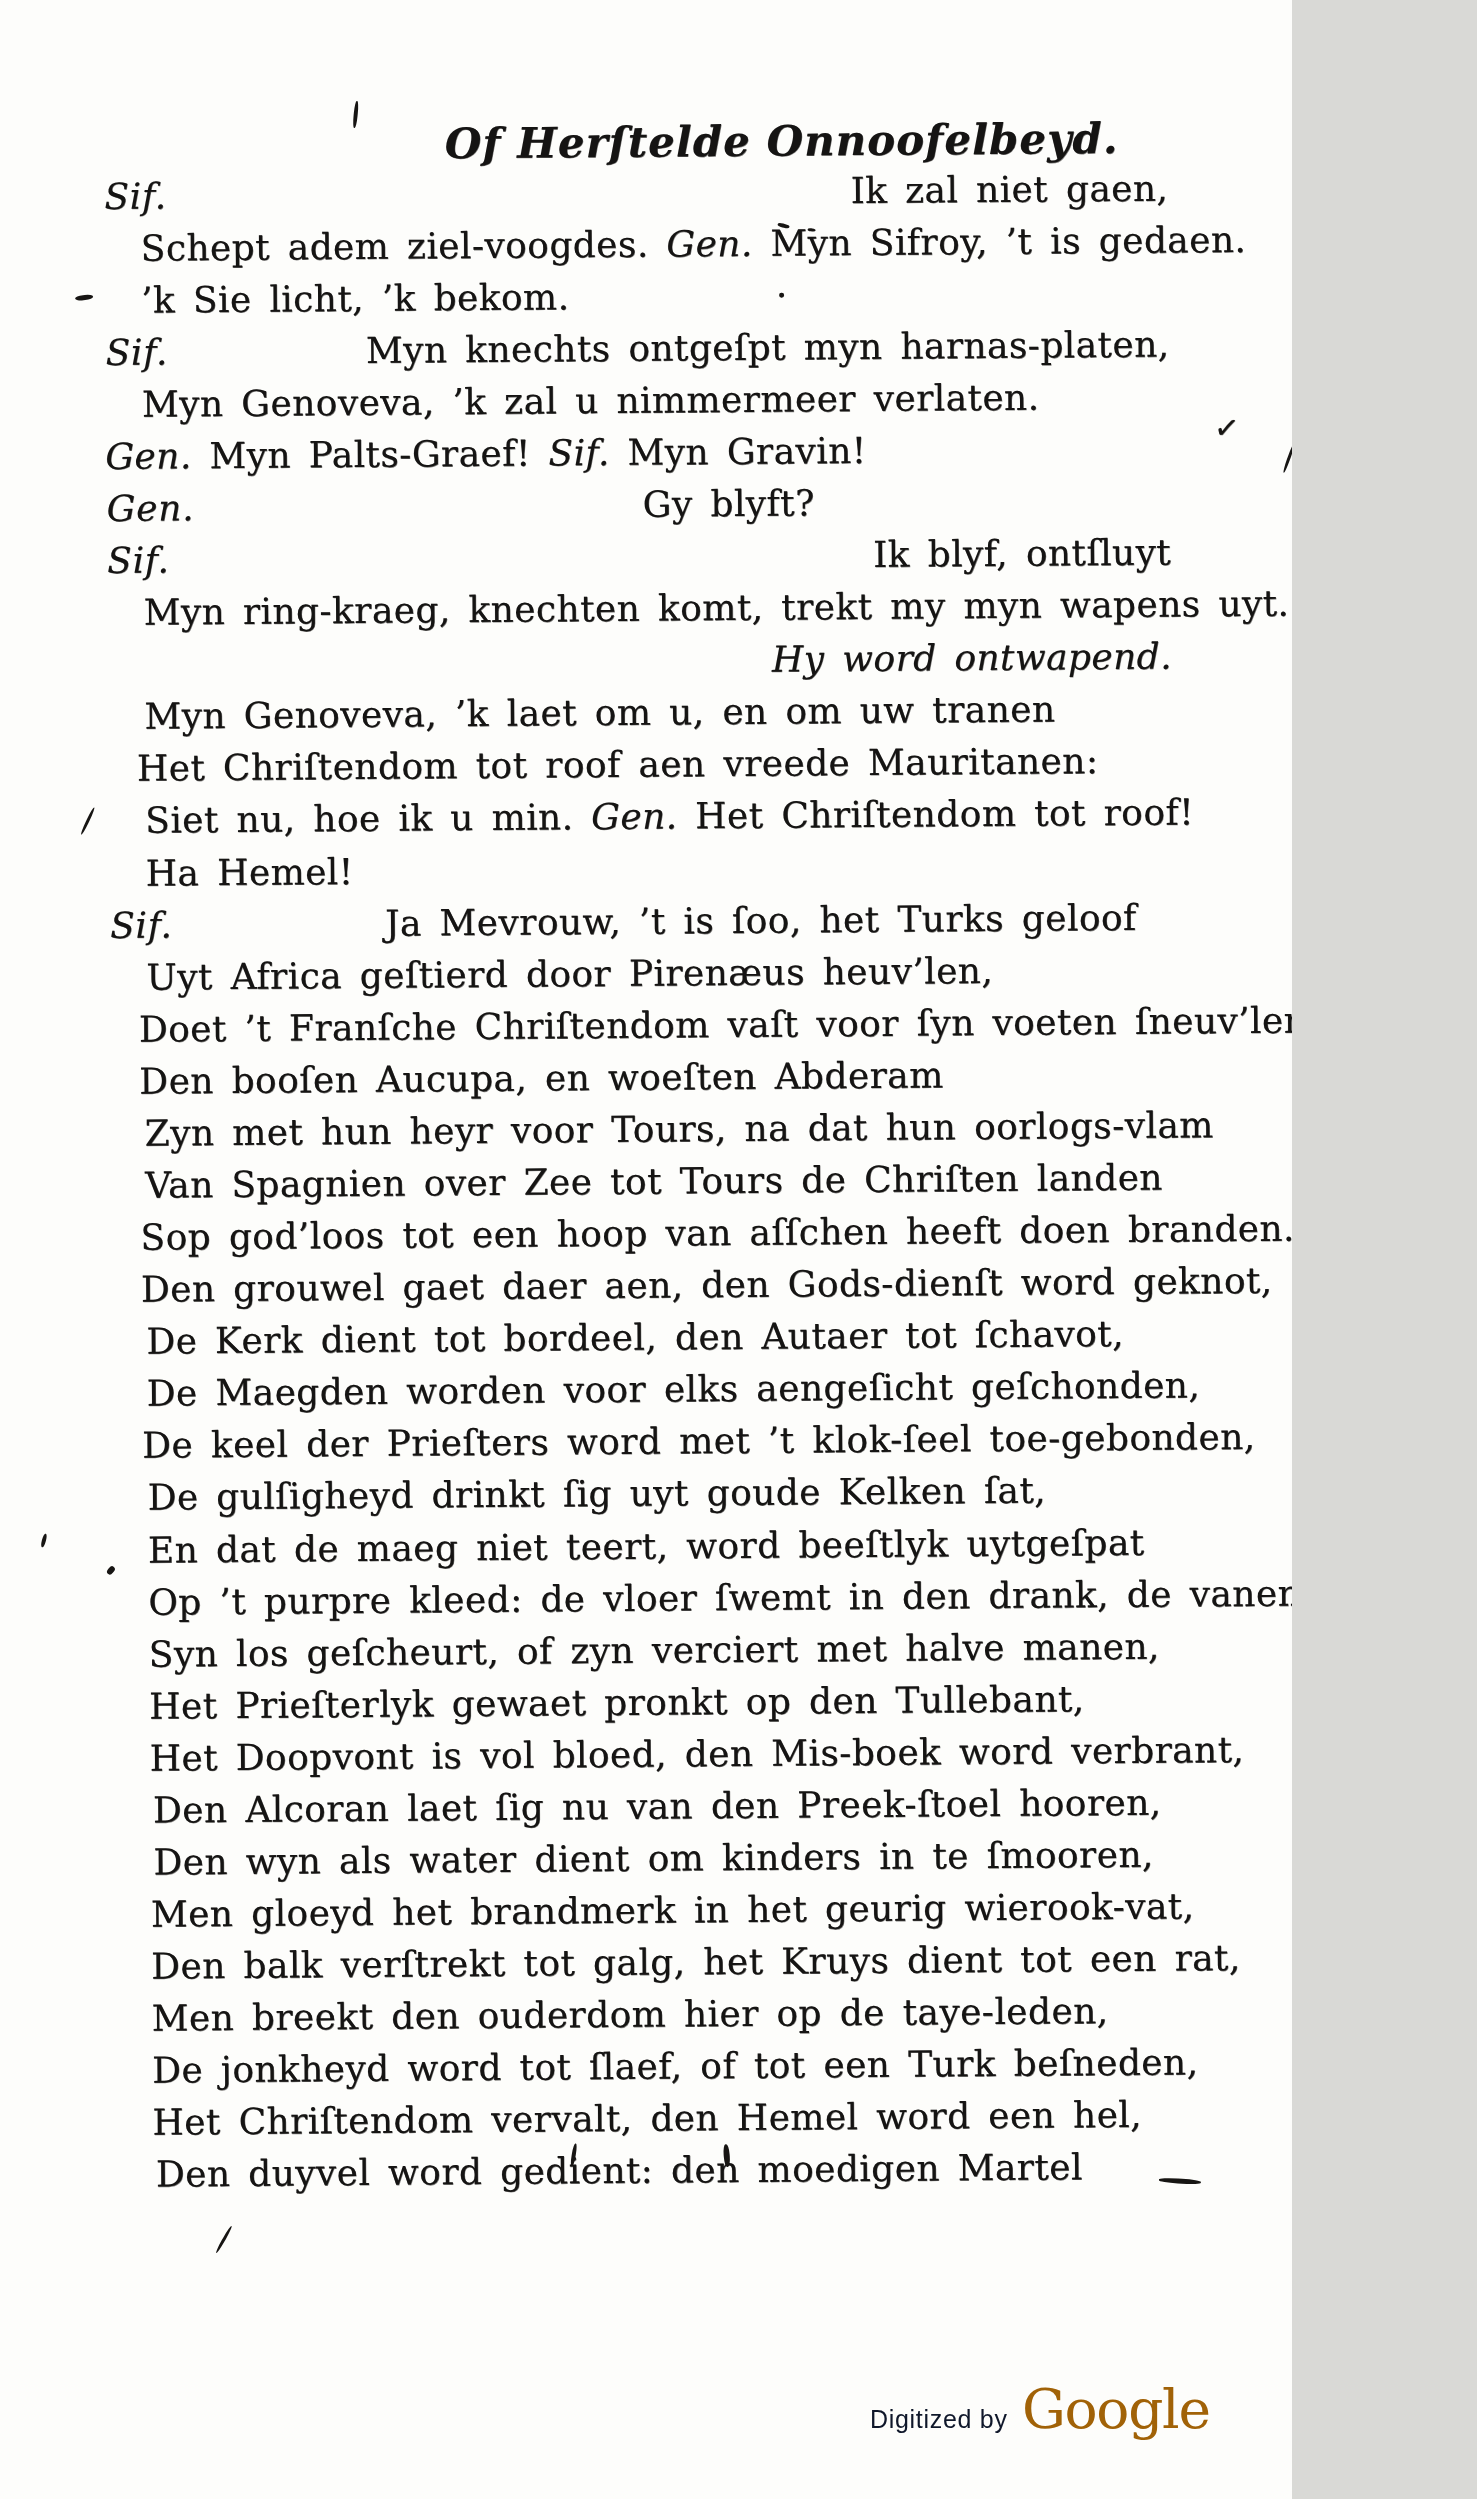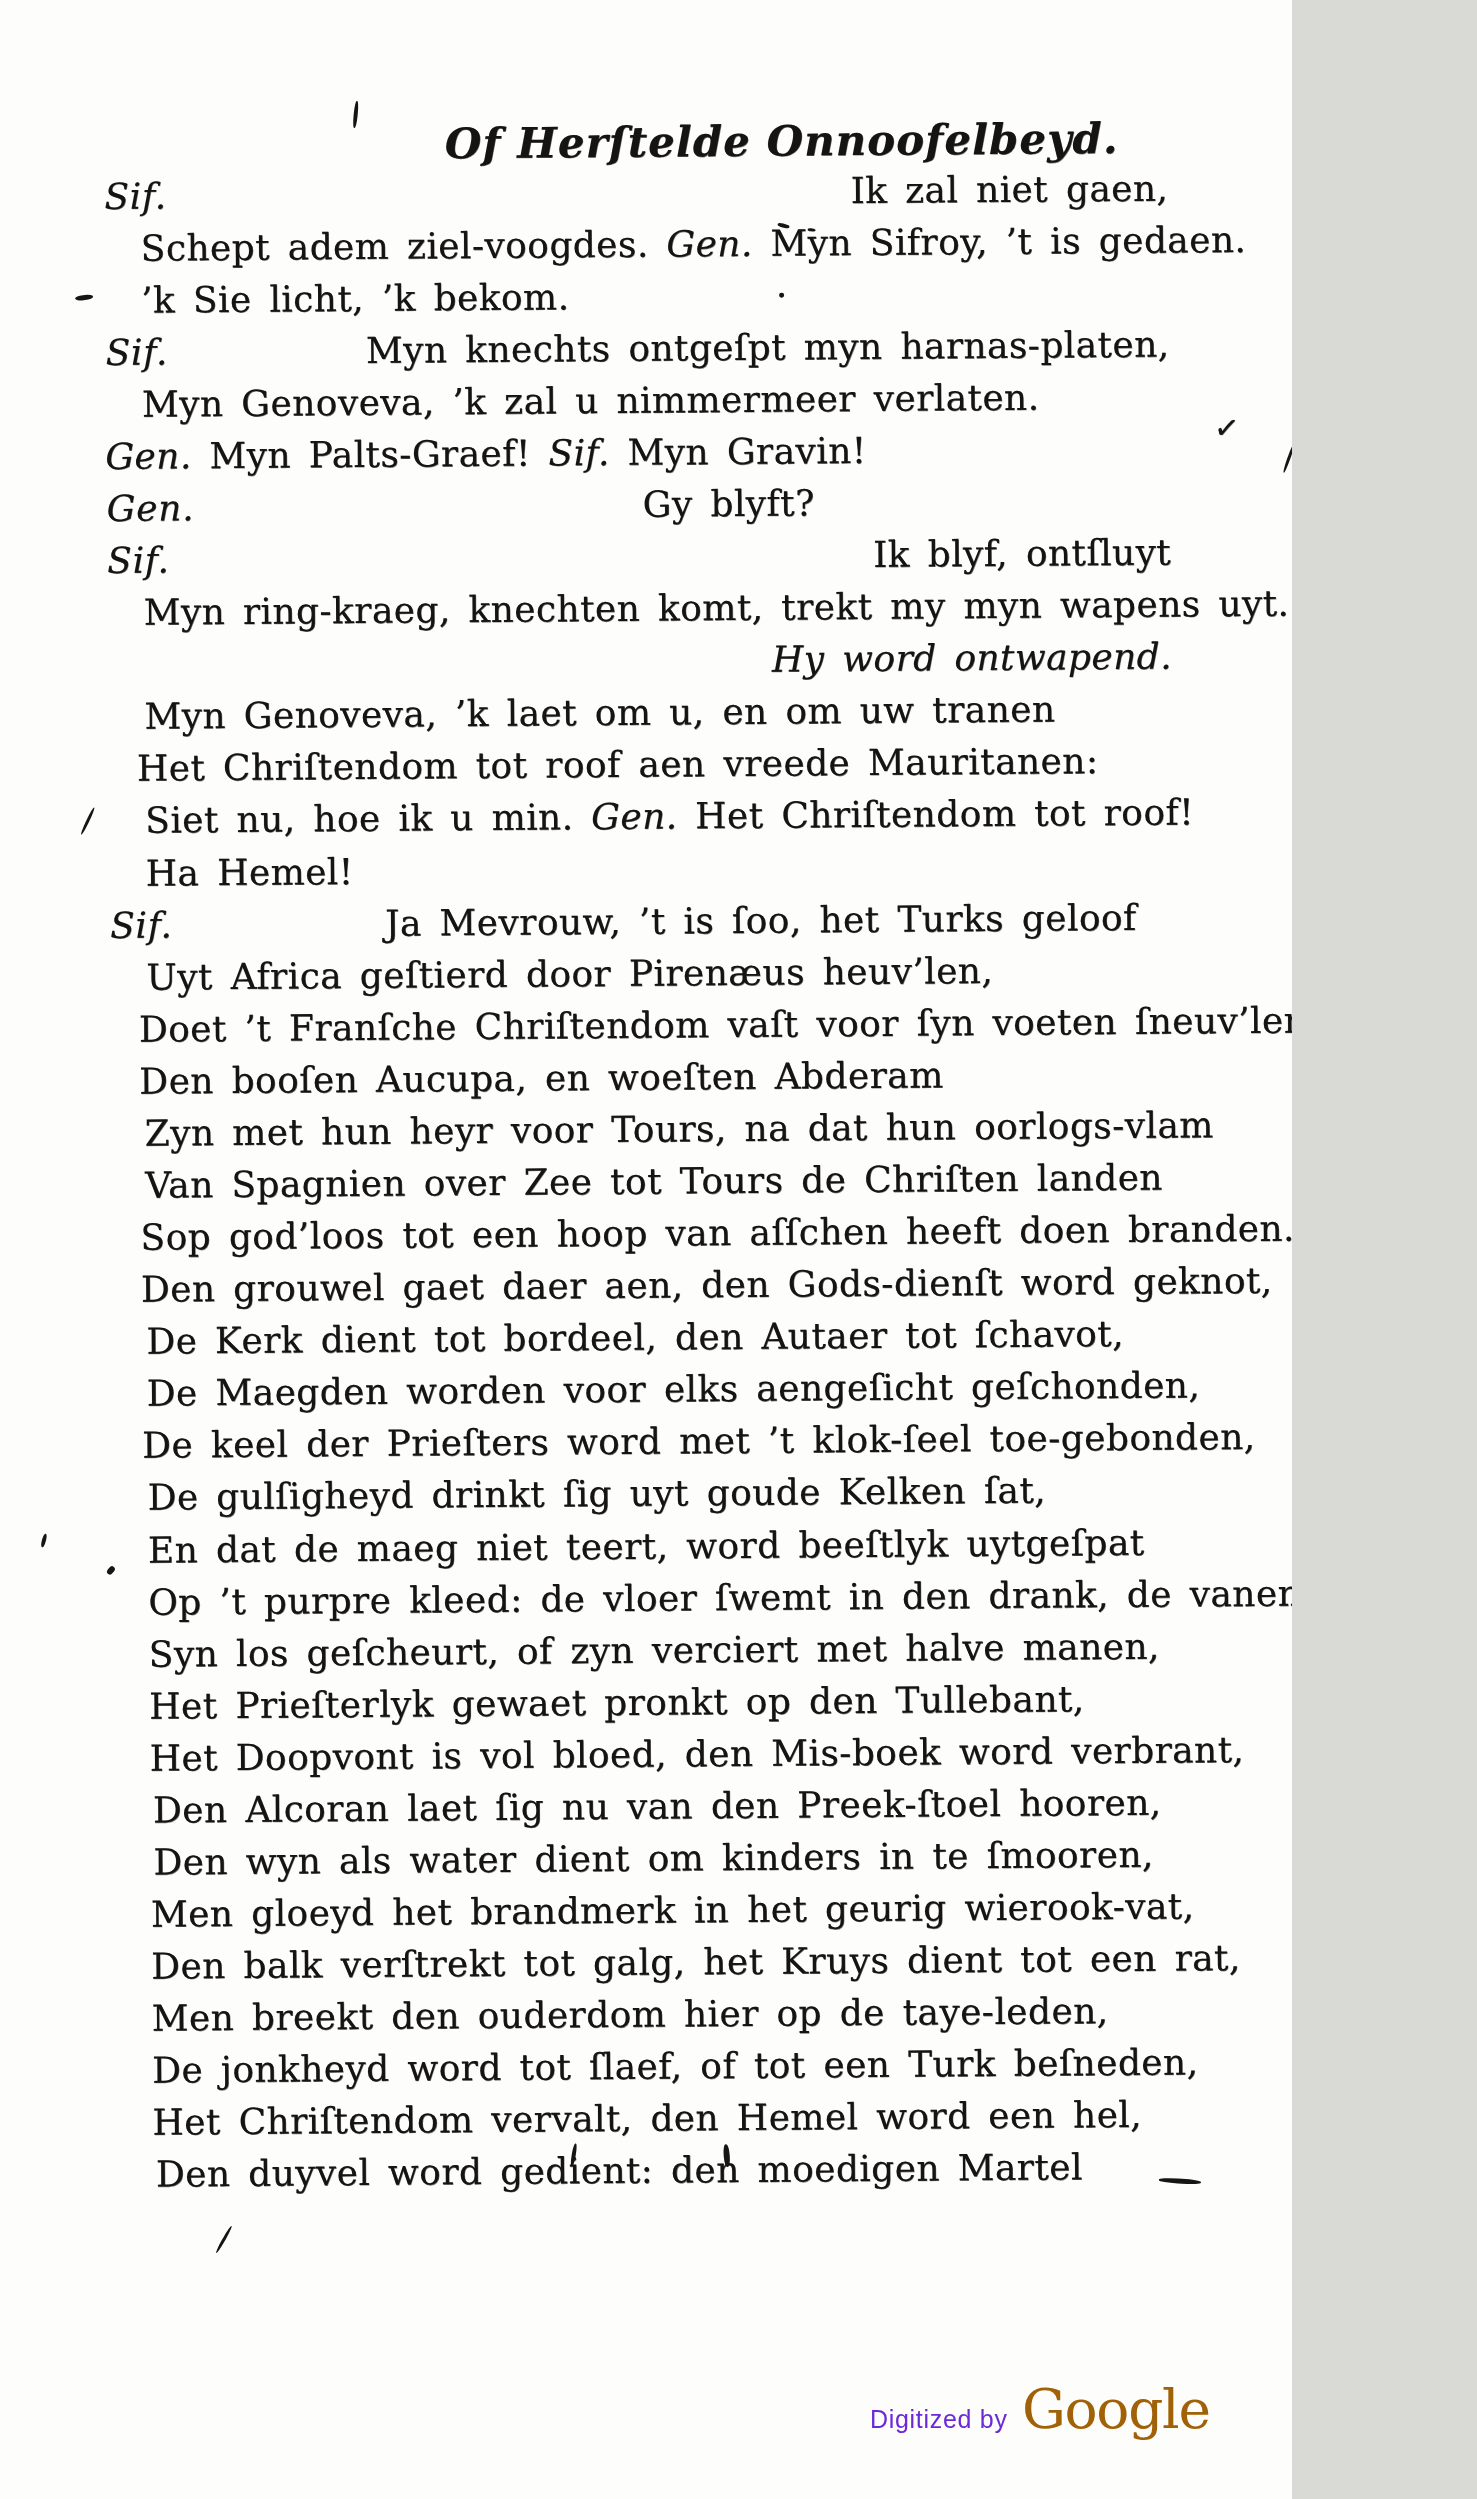--- a/index.html
+++ b/index.html
@@ -41,21 +41,21 @@
     position:absolute;color:#171513;
     font-family:"DejaVu Sans",sans-serif;line-height:1;
   }
   .watermark{
     position:absolute;left:870px;top:2377px;
     display:flex;align-items:baseline;gap:14.3px;
     text-shadow:none;
   }
   .wm-prefix{
     font-family:"Liberation Sans",sans-serif;
-    font-size:25px;color:#6d28d9;letter-spacing:0.7px;
+    font-size:25px;color:#0f172a;letter-spacing:0.7px;
   }
   .wm-brand{
     font-family:"DejaVu Serif",serif;
     font-size:55px;color:#a16207;letter-spacing:-1.3px;
   }
 </style>
 </head>
 <body>
 
 <div class="page">

